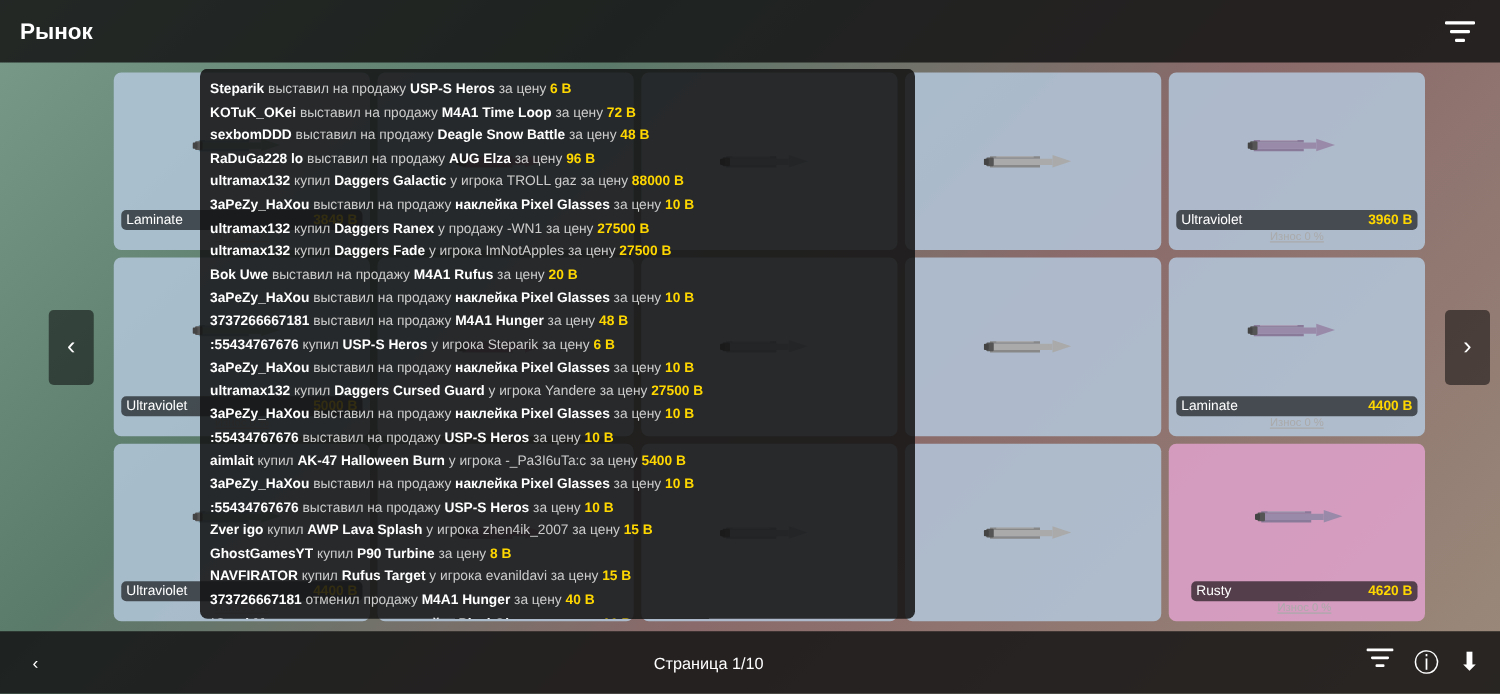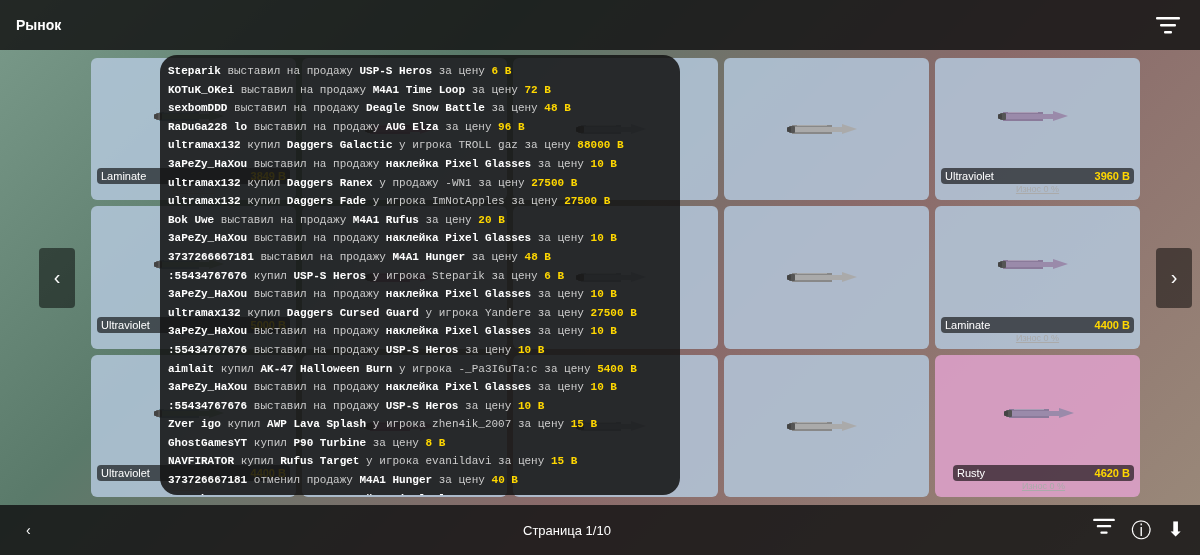--- a/index.html
+++ b/index.html
@@ -27,21 +27,21 @@
       height: 50px;
       background: rgba(20,20,20,0.85);
       display: flex;
       align-items: center;
       justify-content: space-between;
       padding: 0 16px;
       z-index: 10;
     }
     .top-bar-title {
       color: #fff;
-      font-size: 14px;
+      font-size: 18px;
       font-weight: bold;
     }
     .filter-icon-btn {
       width: 32px; height: 32px;
       display: flex; align-items: center; justify-content: center;
       cursor: pointer;
     }
 
     
     .main {
@@ -139,29 +139,28 @@
       z-index: 20;
     }
     .nav-arrow.left { left: 8px; }
     .nav-arrow.right { right: 8px; }
 
     
     .feed-overlay {
       position: absolute;
       top: 55px;
       left: 160px;
-      width: 520px;
+      width: 572px;
       max-height: 440px;
       background: rgba(20,20,20,0.88);
-      border-radius: 17px;
+      border-radius: 6px;
       overflow-y: auto;
       padding: 8px;
       z-index: 30;
       scrollbar-width: thin;
-      font-family: Liberation Mono, monospace;
     }
 
     .feed-entry {
       font-size: 11px;
       color: #ccc;
       line-height: 1.6;
       margin-bottom: 1px;
     }
 
     .feed-entry .username {

